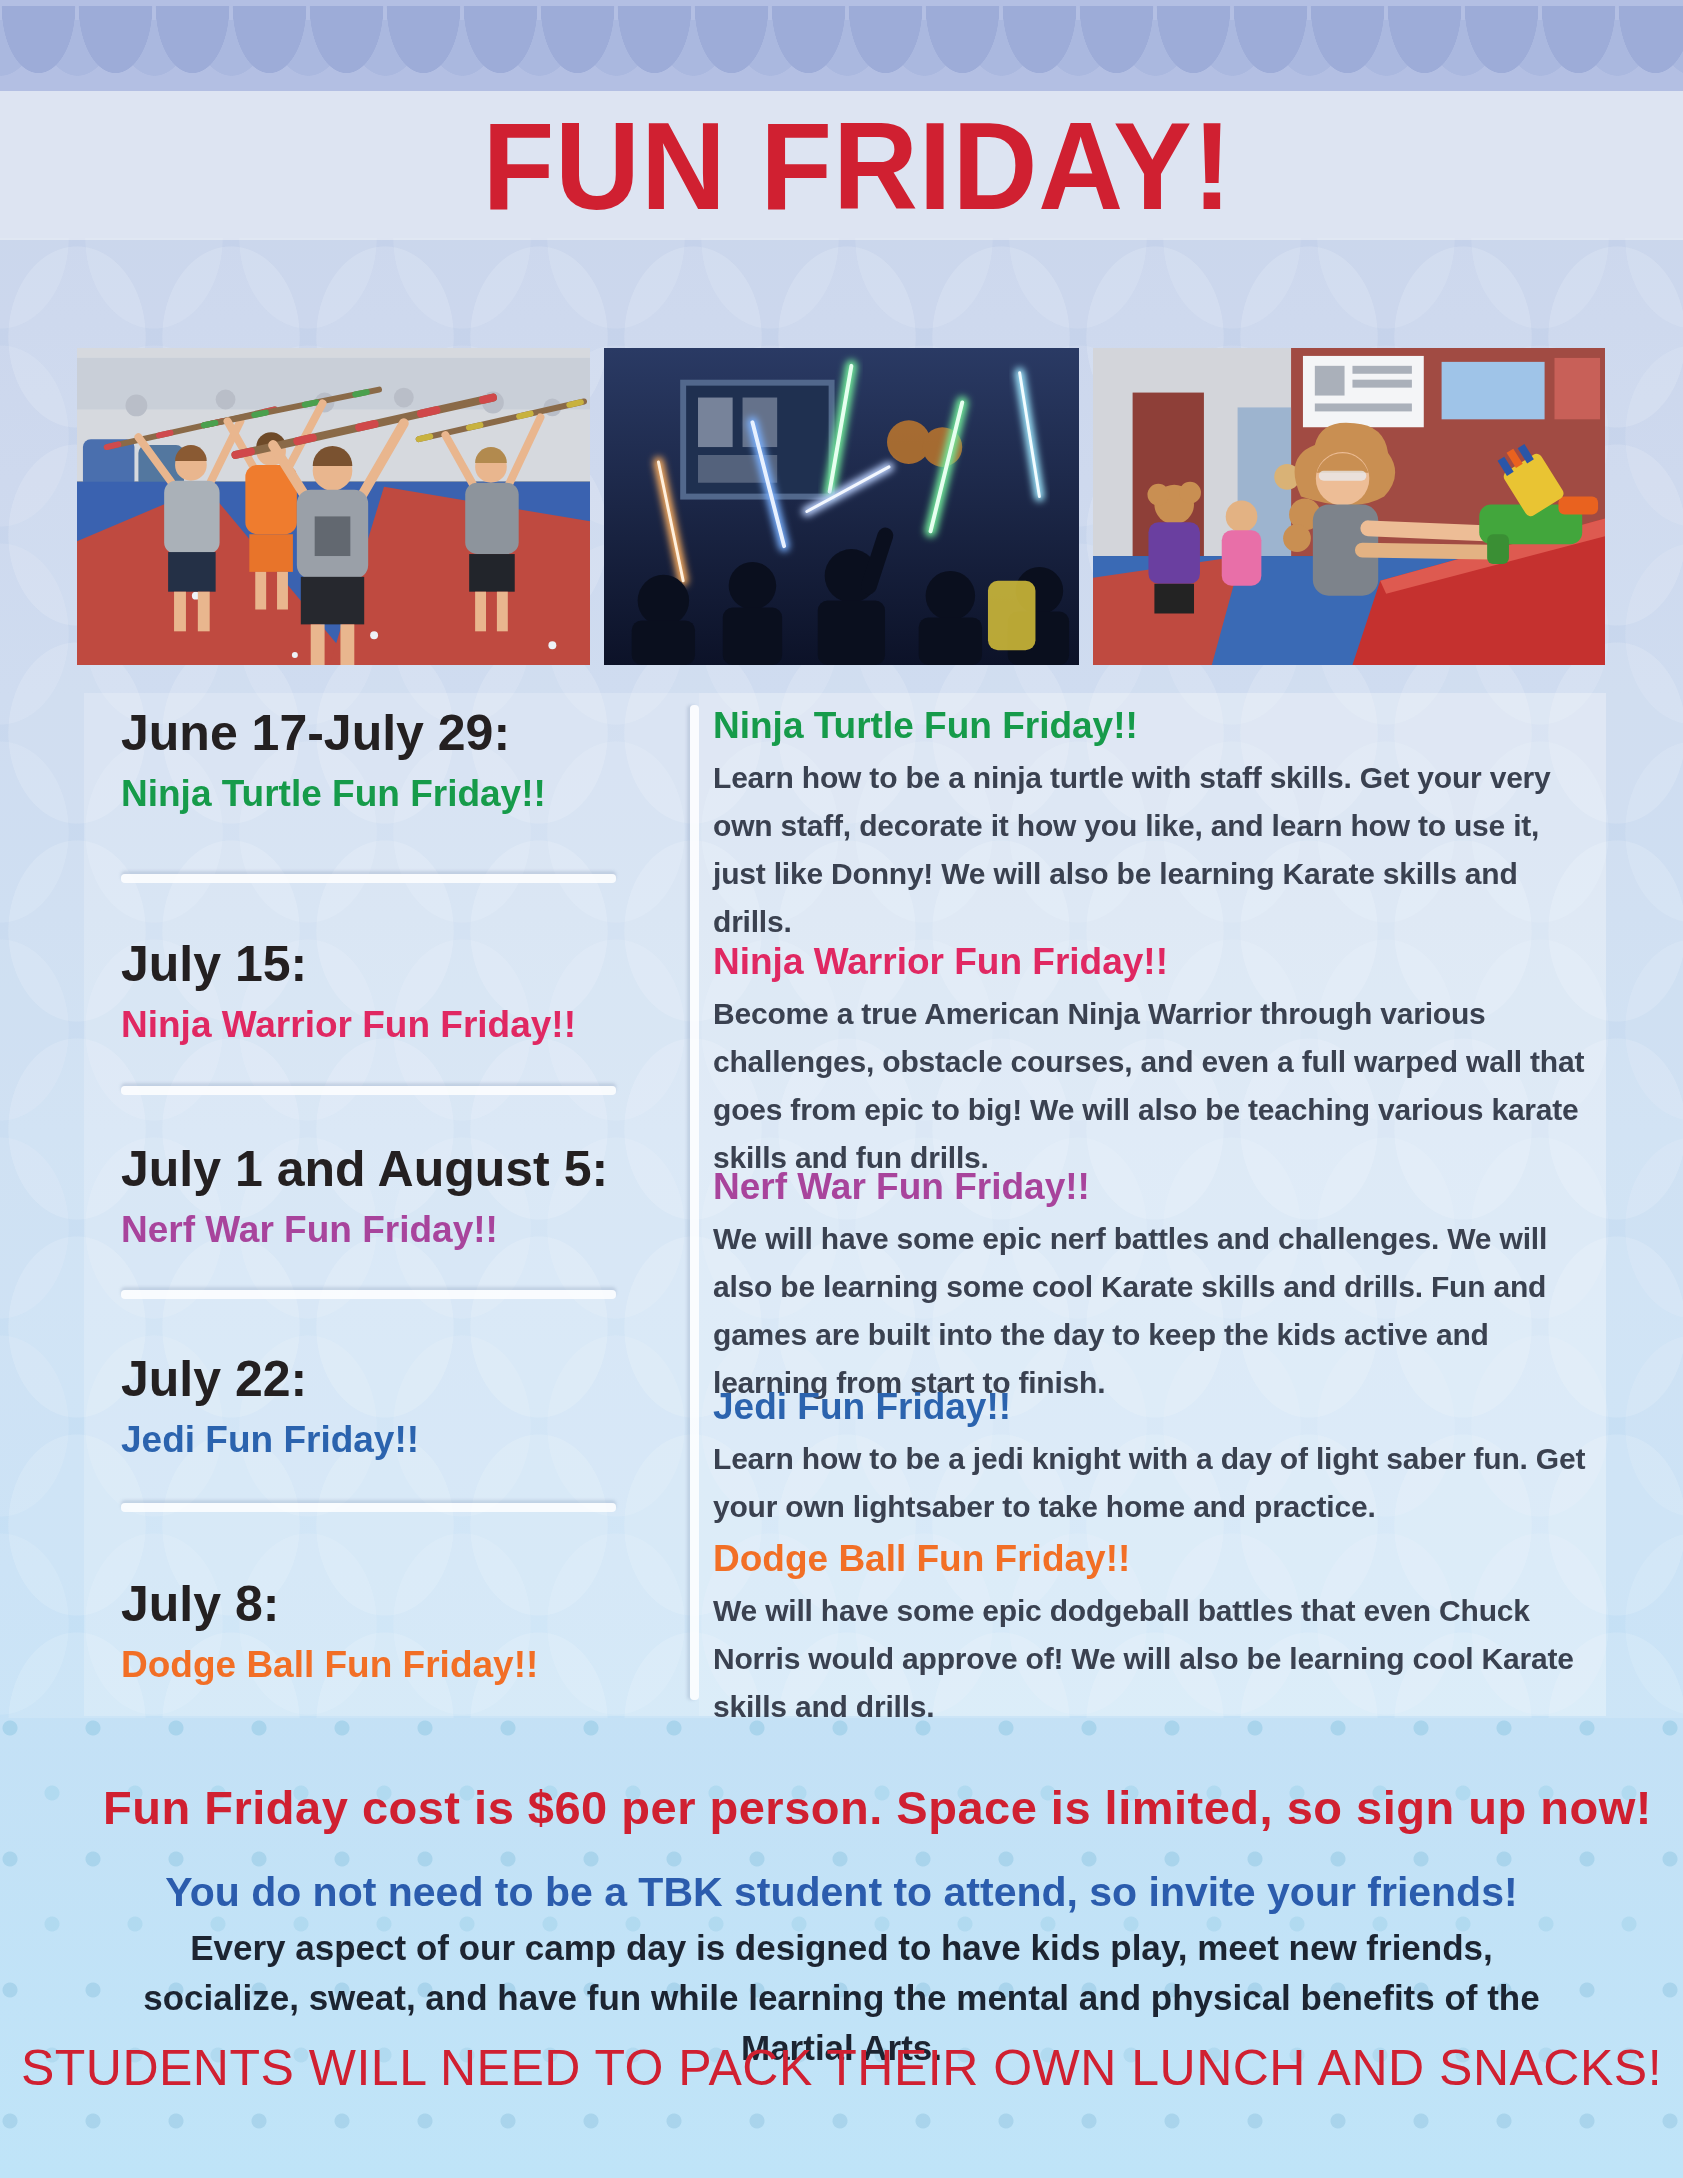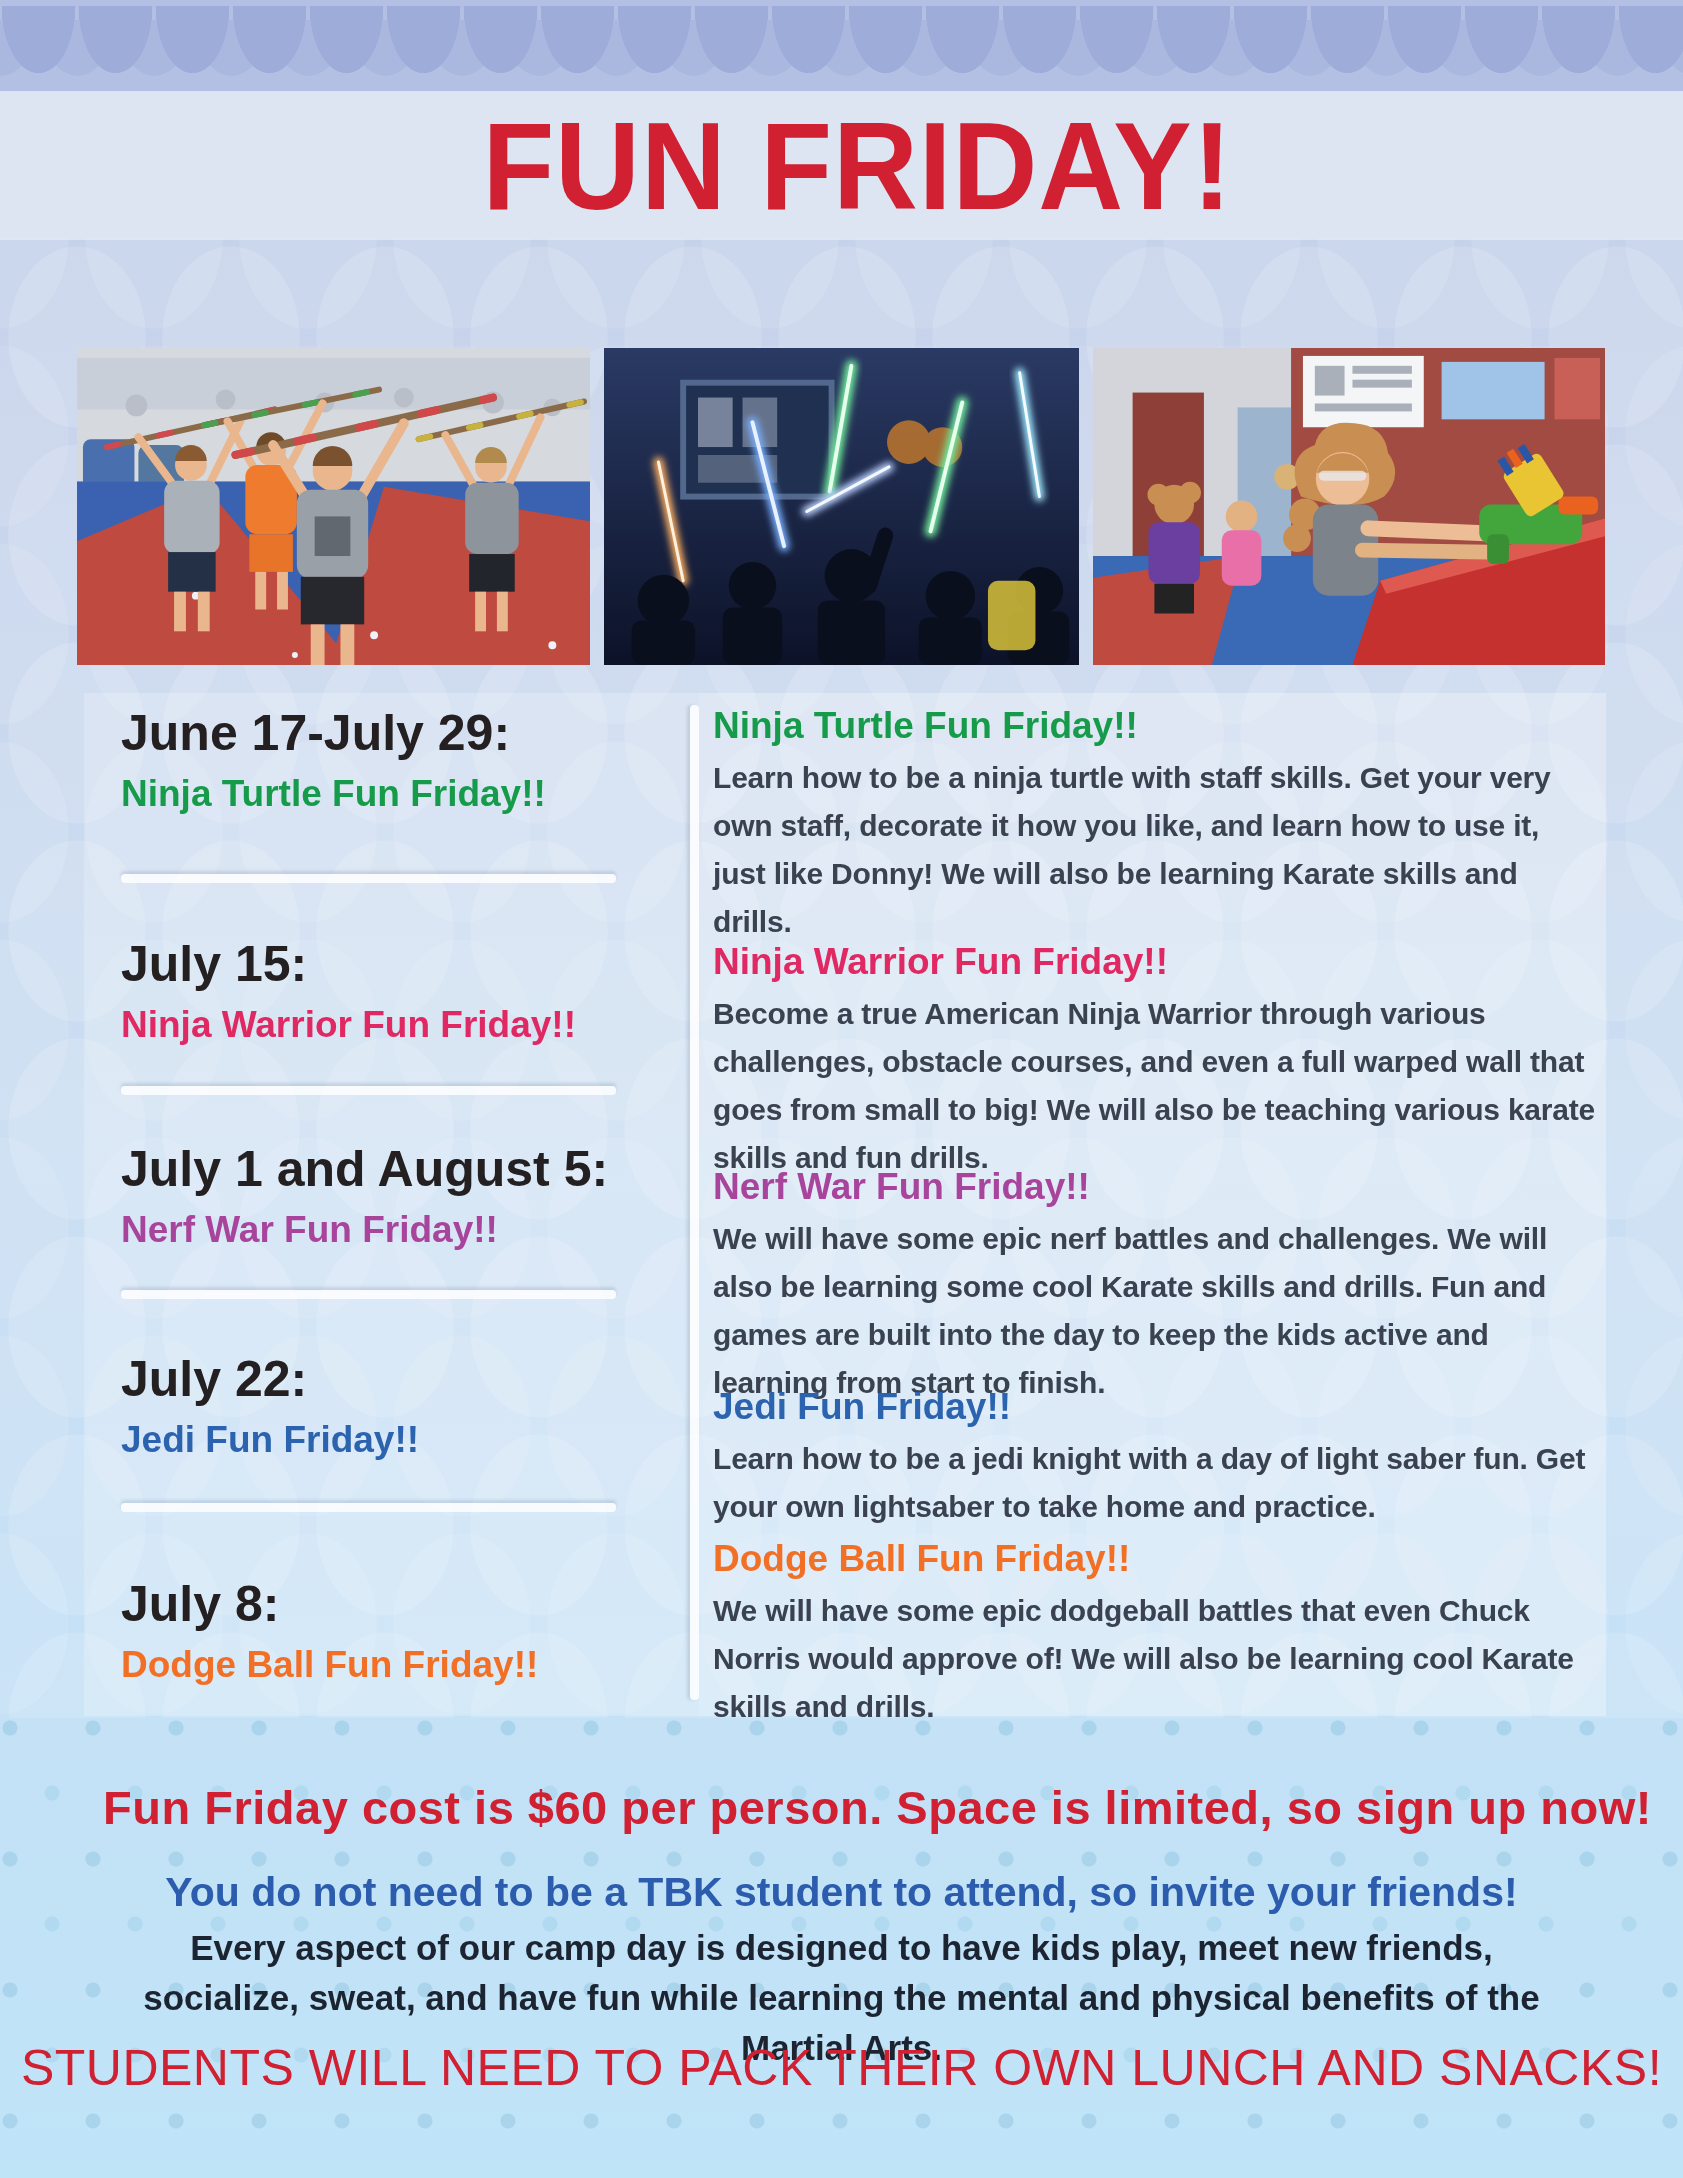--- a/index.html
+++ b/index.html
@@ -340,21 +340,21 @@
 </div>
 
   <div class="descriptions">
   <section>
     <h2 class="desc-heading" style="color: rgb(22, 155, 74);">Ninja Turtle Fun Friday!!</h2>
     <p class="desc-body">Learn how to be a ninja turtle with staff skills. Get your very own staff, decorate it how you like, and learn how to use it, just like Donny! We will also be learning Karate skills and drills.</p>
   </section>
 
   <section>
     <h2 class="desc-heading" style="color: rgb(224, 40, 98);">Ninja Warrior Fun Friday!!</h2>
-    <p class="desc-body">Become a true American Ninja Warrior through various challenges, obstacle courses, and even a full warped wall that goes from small to big! We will also be teaching various karate skills and fun drills.</p>
+    <p class="desc-body">Become a true American Ninja Warrior through various challenges, obstacle courses, and even a full warped wall that goes from epic to big! We will also be teaching various karate skills and fun drills.</p>
   </section>
 
   <section>
     <h2 class="desc-heading" style="color: rgb(168, 68, 156);">Nerf War Fun Friday!!</h2>
     <p class="desc-body">We will have some epic nerf battles and challenges. We will also be learning some cool Karate skills and drills. Fun and games are built into the day to keep the kids active and learning from start to finish.</p>
   </section>
 
   <section>
     <h2 class="desc-heading" style="color: rgb(43, 99, 174);">Jedi Fun Friday!!</h2>
     <p class="desc-body">Learn how to be a jedi knight with a day of light saber fun. Get your own lightsaber to take home and practice.</p>

